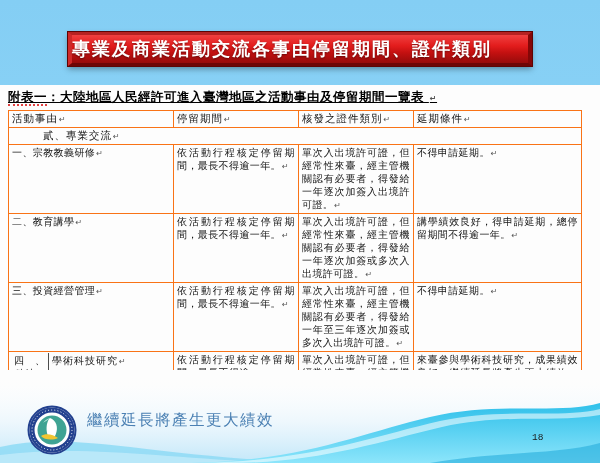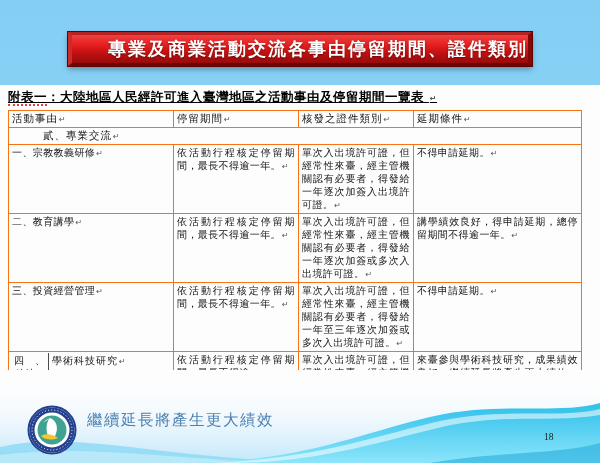--- a/index.html
+++ b/index.html
@@ -5,21 +5,21 @@
   html,body{margin:0;padding:0;}
   .slide{position:relative;width:600px;height:463px;overflow:hidden;
          background:linear-gradient(180deg,#84cef4 0%,#8ed5f7 60%,#93d7f8 100%);
          font-family:"DejaVu Serif","Liberation Serif",serif;}
   
   .banner{position:absolute;left:68px;top:32px;width:456px;height:28px;
           background:linear-gradient(180deg,#f04040 0%,#e31d1d 38%,#c51111 62%,#970b0b 100%);
           border-top:3px solid #b52222;border-bottom:3px solid #6e0606;
           border-left:4px solid #cf2a2a;border-right:4px solid #850707;
           box-shadow:0 0 0 1px #5e0404,0 3px 6px rgba(0,0,0,.35);
-          display:flex;align-items:center;justify-content:flex-end;}
+          display:flex;align-items:center;justify-content:flex-start;}
   .banner-text{color:#fff;font-size:18px;font-weight:bold;letter-spacing:2px;
                white-space:nowrap;text-shadow:0 1px 2px rgba(0,0,0,.45);}
   
   .white-area{position:absolute;left:0;top:85px;width:600px;height:378px;background:#fdfdfd;}
   .subtitle{position:absolute;left:8px;top:4px;font-size:12.5px;font-weight:bold;
             color:#000;letter-spacing:.5px;white-space:nowrap;text-decoration:underline;}
   .squig{border-bottom:2px dotted #e04040;}
   .pm::after{content:"\21B5";font-size:8px;color:#555;margin-left:1px;font-family:"DejaVu Sans",sans-serif;}
   
   .table-clip{position:absolute;left:8px;top:25px;width:576px;height:260px;overflow:hidden;}
@@ -35,22 +35,22 @@
   .split{display:flex;height:60px;}
   .split-l{width:32px;border-right:1px solid #4c4c4c;padding:1px 2px;letter-spacing:1px;}
   .split-r{flex:1;padding:1px 3px;letter-spacing:1px;}
   
   .footer-art{position:absolute;left:0;bottom:0;width:600px;height:92px;}
   .footer-logo{position:absolute;left:27px;top:405px;width:50px;height:50px;}
   .agency{position:absolute;left:87px;top:411px;color:#4b80b3;
           font-family:"Liberation Sans","DejaVu Sans",sans-serif;line-height:1.15;}
   .agency-zh{font-size:15.5px;letter-spacing:1.5px;}
   .agency-en{font-size:13.5px;letter-spacing:.2px;}
-  .page-number{position:absolute;left:544px;top:432px;font-size:9.5px;color:#1a1a1a;
-               font-family:Liberation Serif, serif;}
+  .page-number{position:absolute;left:532px;top:432px;font-size:9.5px;color:#1a1a1a;
+               font-family:Liberation Mono, monospace;}
 </style>
 </head>
 <body>
 
 <div class="slide">
 
   <div class="banner">
     <span class="banner-text">專業及商業活動交流各事由停留期間、證件類別</span>
   </div>
 

